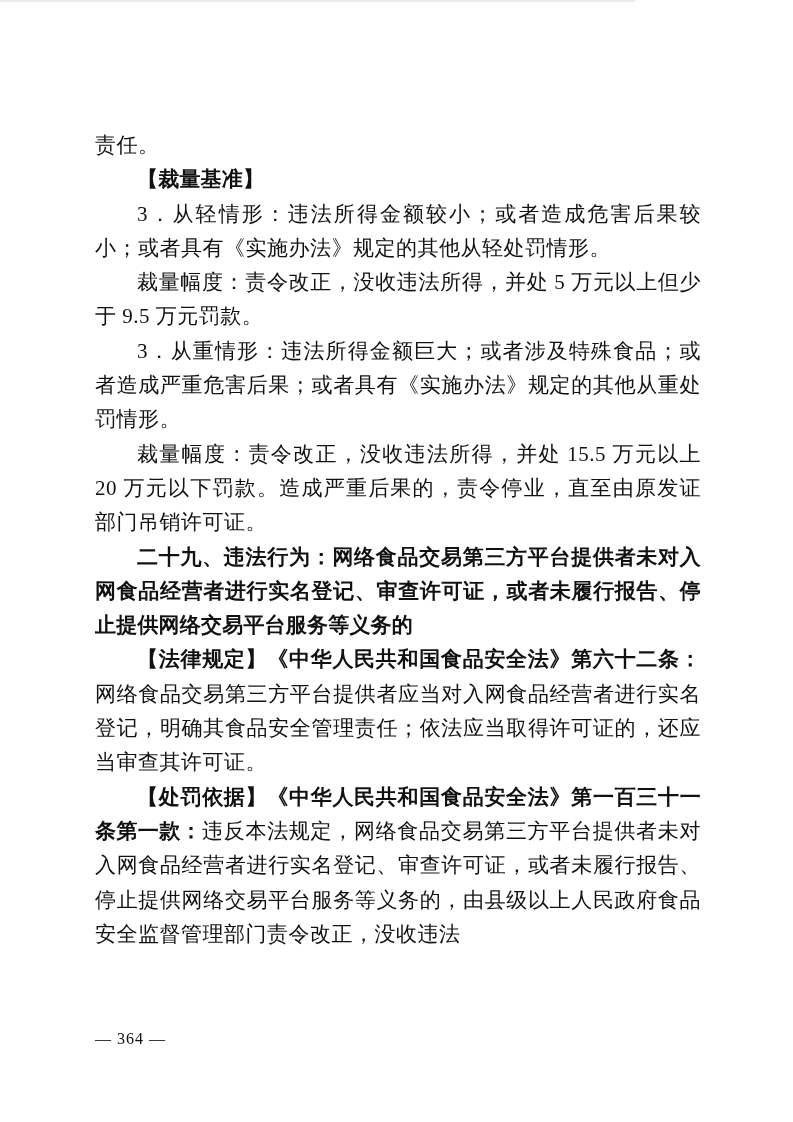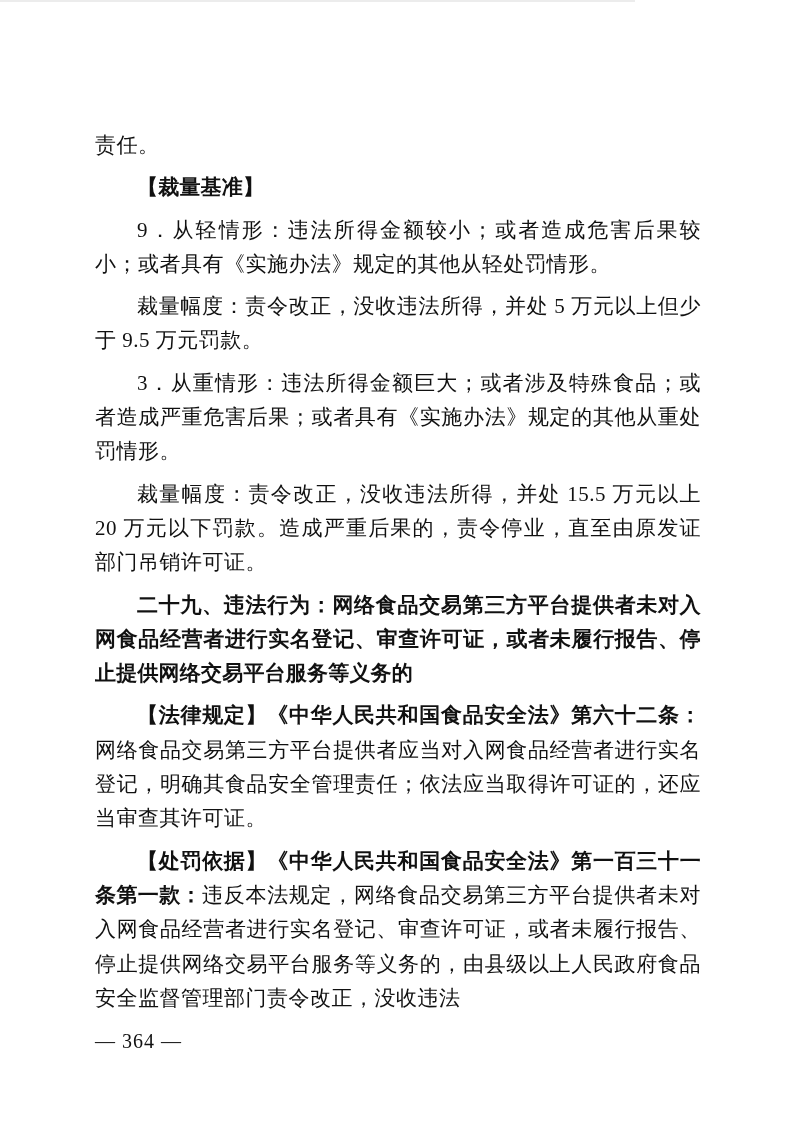--- a/index.html
+++ b/index.html
@@ -27,50 +27,50 @@
     position: absolute;
     left: 95px;
     top: 128px;
     width: 606px;
     font-size: 21px;
     line-height: 34.3px;
     text-align: justify;
     letter-spacing: 0.5px;
   }
   .para { text-align: justify; }
-  .para.indent { text-indent: 2em; margin-top: 8px; }
+  .para.indent { text-indent: 2em; }
   .song {
     font-family: "Liberation Serif", serif;
     font-weight: 400;
   }
   .hei {
     font-family: "Liberation Sans", sans-serif;
     font-weight: 700;
     letter-spacing: 0.2px;
   }
   .page-number {
     position: absolute;
     left: 95px;
     top: 1030px;
-    font-size: 20px;
+    font-size: 16px;
     font-family: "Liberation Serif", serif;
     color: #111111;
     letter-spacing: 1px;
     white-space: pre;
   }
 </style>
 </head>
 <body>
 
 <div class="page">
   <div class="scan-edge"></div>
   <div class="doc-body">
       <p class="para"><span class="song">责任。</span></p>
       <p class="para indent"><span class="hei">【裁量基准】</span></p>
-      <p class="para indent"><span class="song">9．从轻情形：违法所得金额较小；或者造成危害后果较小；或者具有《实施办法》规定的其他从轻处罚情形。</span></p>
+      <p class="para indent"><span class="song">3．从轻情形：违法所得金额较小；或者造成危害后果较小；或者具有《实施办法》规定的其他从轻处罚情形。</span></p>
       <p class="para indent"><span class="song">裁量幅度：责令改正，没收违法所得，并处 5 万元以上但少于 9.5 万元罚款。</span></p>
       <p class="para indent"><span class="song">3．从重情形：违法所得金额巨大；或者涉及特殊食品；或者造成严重危害后果；或者具有《实施办法》规定的其他从重处罚情形。</span></p>
       <p class="para indent"><span class="song">裁量幅度：责令改正，没收违法所得，并处 15.5 万元以上 20 万元以下罚款。造成严重后果的，责令停业，直至由原发证部门吊销许可证。</span></p>
       <p class="para indent"><span class="hei">二十九、违法行为：网络食品交易第三方平台提供者未对入网食品经营者进行实名登记、审查许可证，或者未履行报告、停止提供网络交易平台服务等义务的</span></p>
       <p class="para indent"><span class="hei">【法律规定】《中华人民共和国食品安全法》第六十二条：</span><span class="song">网络食品交易第三方平台提供者应当对入网食品经营者进行实名登记，明确其食品安全管理责任；依法应当取得许可证的，还应当审查其许可证。</span></p>
       <p class="para indent"><span class="hei">【处罚依据】《中华人民共和国食品安全法》第一百三十一条第一款：</span><span class="song">违反本法规定，网络食品交易第三方平台提供者未对入网食品经营者进行实名登记、审查许可证，或者未履行报告、停止提供网络交易平台服务等义务的，由县级以上人民政府食品安全监督管理部门责令改正，没收违法</span></p>
     </div>
   <div class="page-number">— 364 —</div>
 </div>
 

